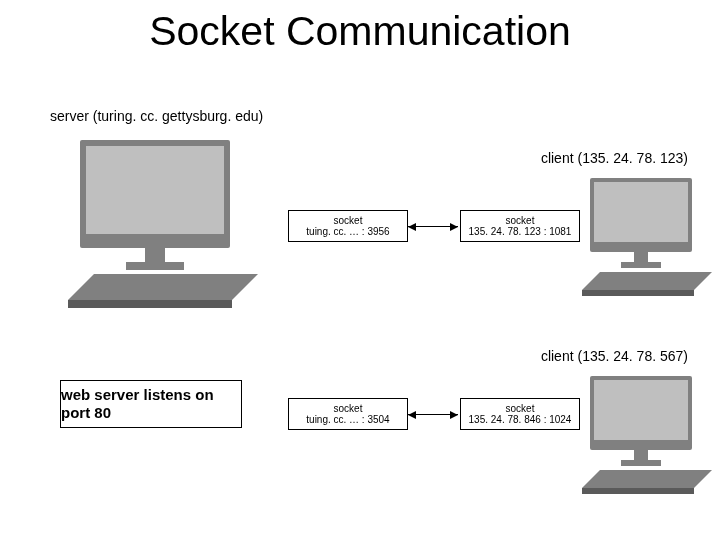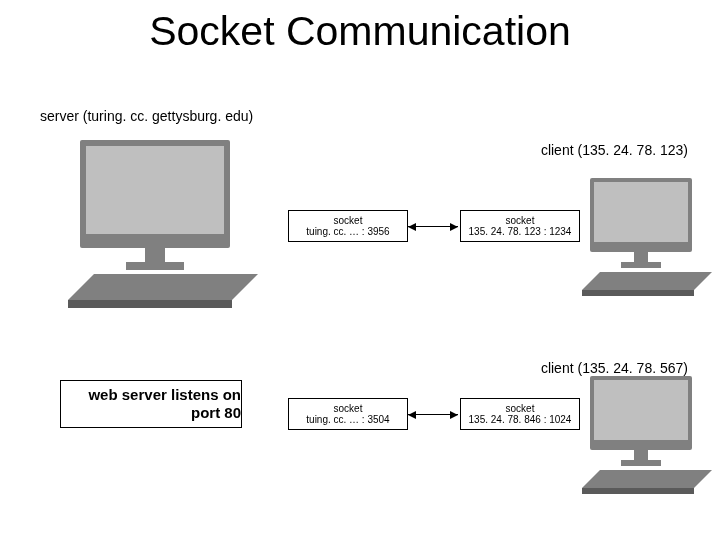--- a/index.html
+++ b/index.html
@@ -17,35 +17,35 @@
     left: 0;
     width: 100%;
     text-align: center;
     font-size: 41px;
     font-weight: 400;
   }
   .label {
     position: absolute;
     font-size: 14px;
   }
-  .server-label { top: 108px; left: 40px; }
-  .client1-label { top: 142px; right: 32px; margin-left: 16px; }
-  .client2-label { top: 348px; right: 32px; margin-top: 12px; }
+  .server-label { top: 108px; left: 50px; }
+  .client1-label { top: 150px; right: 32px; margin-left: 16px; }
+  .client2-label { top: 348px; right: 32px; }
   .port80-box {
     position: absolute;
     top: 380px;
     left: 60px;
     width: 180px;
     height: 46px;
     border: 1px solid #000;
     background: #fff;
     display: flex;
     align-items: center;
     justify-content: center;
-    text-align: right;
+    text-align: left;
     font-size: 15px;
     font-weight: 700;
     line-height: 1.2;
   }
   .socket-box {
     position: absolute;
     width: 118px;
     height: 30px;
     border: 1px solid #000;
     background: #fff;
@@ -142,21 +142,21 @@
 <div class="label client2-label">client (135. 24. 78. 567)</div>
 
 <div class="port80-box">web server listens on port 80</div>
 
 <div class="socket-box sb1">
   <div>socket</div>
   <div>tuing. cc. … : 3956</div>
 </div>
 <div class="socket-box sb2">
   <div>socket</div>
-  <div>135. 24. 78. 123 : 1234</div>
+  <div>135. 24. 78. 123 : 1081</div>
 </div>
 <div class="socket-box sb3">
   <div>socket</div>
   <div>tuing. cc. … : 3504</div>
 </div>
 <div class="socket-box sb4">
   <div>socket</div>
   <div>135. 24. 78. 846 : 1024</div>
 </div>
 

